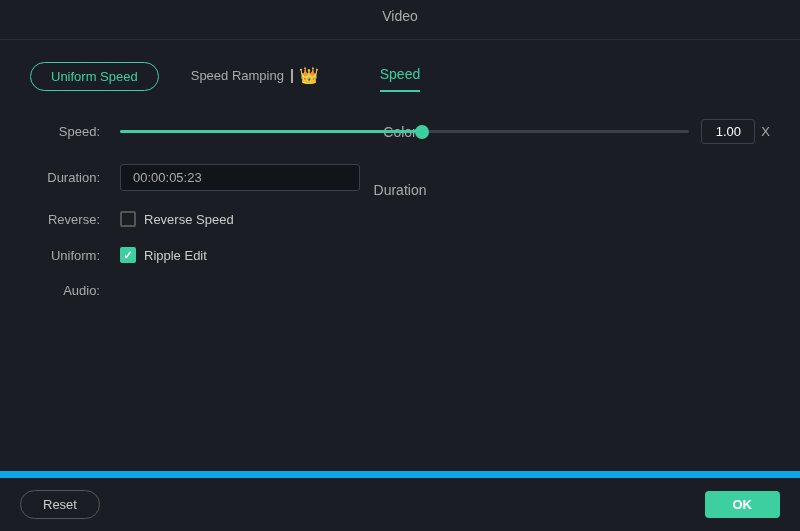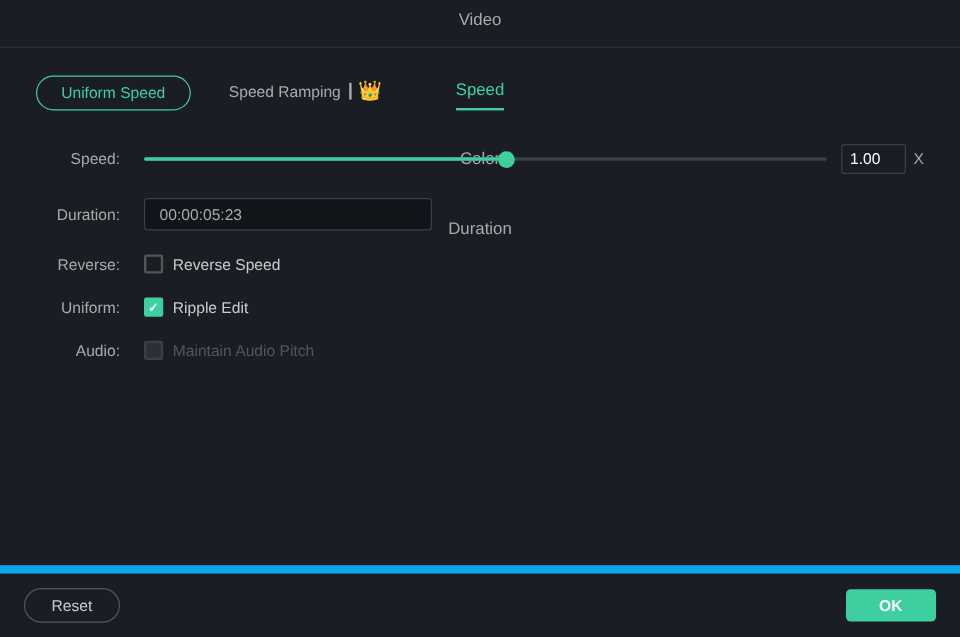--- a/index.html
+++ b/index.html
@@ -162,20 +162,21 @@
     .speed-value-box {
       display: flex;
       align-items: center;
       gap: 6px;
     }
     .speed-input {
       width: 54px;
       background: #1a1e24;
       border: 1px solid #3a3f4a;
       color: #fff;
+      text-align: center;
       padding: 4px 6px;
       font-size: 13px;
       border-radius: 3px;
       outline: none;
     }
     .speed-unit {
       color: #aaa;
       font-size: 13px;
     }
 
@@ -319,26 +320,20 @@
     <div class="form-control">
       <div class="checkbox-row">
         <div class="checkbox-custom checked"></div>
         <span class="checkbox-label">Ripple Edit</span>
       </div>
     </div>
   </div>
 
   <div class="form-row">
     <div class="form-label">Audio:</div>
-    <div class="form-control">
-      <div class="checkbox-row">
-        <div class="checkbox-custom" style="border-color:#3a3f4a; background:#2a2f38; cursor:default;"></div>
-        <span class="checkbox-label disabled">Maintain Audio Pitch</span>
-      </div>
-    </div>
   </div>
 
   <div class="spacer"></div>
 </div>
 
 <div class="bottom-bar">
   <button class="btn-reset">Reset</button>
   <button class="btn-ok">OK</button>
 </div>
 

